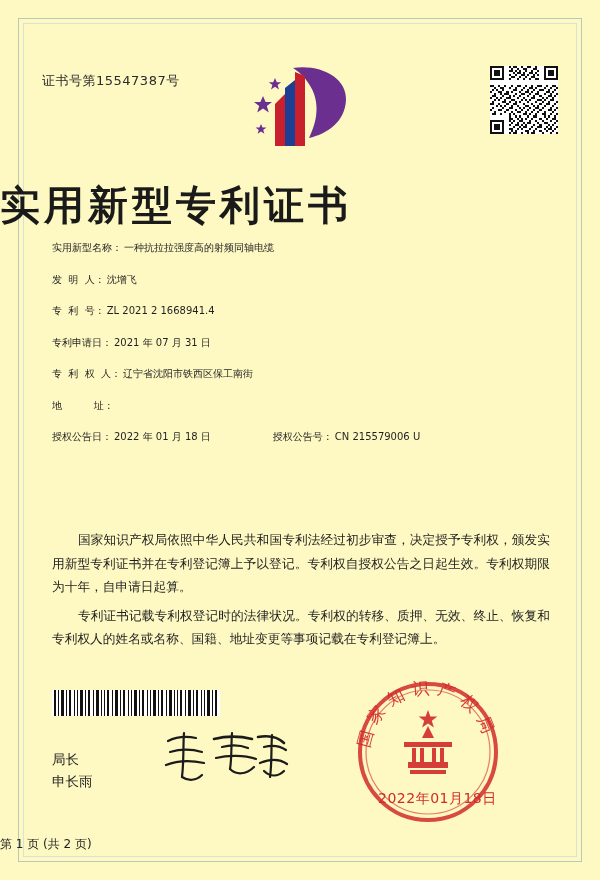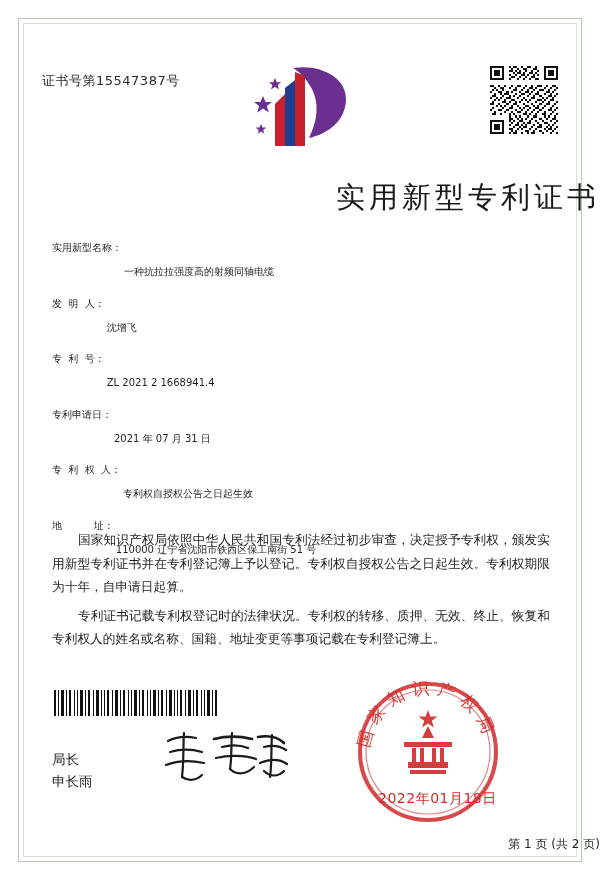--- a/index.html
+++ b/index.html
@@ -9,21 +9,21 @@
   }
   body {
     width: 600px;
     height: 880px;
     font-family: "DejaVu Sans", "Liberation Sans", sans-serif;
   }
   #certificate {
     position: relative;
     width: 600px;
     height: 880px;
-    background: #ffffff;
+    background: #fef9c3;
     overflow: hidden;
     box-sizing: border-box;
   }
   .page-border {
     position: absolute;
     left: 18px;
     top: 18px;
     right: 18px;
     bottom: 18px;
     border: 1px solid #b9c9b4;
@@ -69,24 +69,24 @@
     width: 68px;
     height: 68px;
   }
 
   
   .main-title {
     position: absolute;
     left: 0;
     right: 0;
     top: 178px;
-    text-align: right;
+    text-align: left;
     font-family: "DejaVu Serif", "Liberation Serif", serif;
-    font-size: 29px;
-    font-weight: normal;
+    font-size: 40px;
+    font-weight: bold;
     letter-spacing: 4px;
     color: #1a1a1a;
   }
 
   
   .fields {
     position: absolute;
     left: 52px;
     top: 240px;
     right: 52px;
@@ -99,21 +99,20 @@
     margin-bottom: 16.5px;
     line-height: 1.5;
   }
   .field-label {
     white-space: pre;
     flex: 0 0 auto;
   }
   .field-value {
     flex: 1 1 auto;
     padding-left: 2px;
-    margin-top: 24px;
   }
   .field-row.dual .field-value {
     flex: 0 0 auto;
     padding-right: 0;
   }
   .spacer-gap {
     display: inline-block;
     width: 62px;
   }
 
@@ -177,21 +176,21 @@
     letter-spacing: 0.5px;
     white-space: nowrap;
   }
 
   
   .footer {
     position: absolute;
     left: 0;
     right: 0;
     top: 836px;
-    text-align: right;
+    text-align: left;
     font-size: 12px;
     color: #1f1f1f;
   }
 </style>
 </head>
 <body>
 
 <div id="certificate">
 
   <div class="page-border"></div>
@@ -493,25 +492,31 @@
     <div class="field-row">
       <span class="field-label">专  利  号：</span>
       <span class="field-value">ZL 2021 2 1668941.4</span>
     </div>
     <div class="field-row">
       <span class="field-label">专利申请日：</span>
       <span class="field-value">2021 年 07 月 31 日</span>
     </div>
     <div class="field-row">
       <span class="field-label">专  利  权  人：</span>
-      <span class="field-value">专利权自授权公告之日起生效</span>
+      <span class="field-value">辽宁省沈阳市铁西区保工南街</span>
     </div>
     <div class="field-row">
       <span class="field-label">地          址：</span>
-      <span class="field-value">110000 辽宁省沈阳市铁西区保工南街 51 号</span>
+    </div>
+    <div class="field-row dual">
+      <span class="field-label">授权公告日：</span>
+      <span class="field-value">2022 年 01 月 18 日</span>
+      <span class="spacer-gap"></span>
+      <span class="field-label">授权公告号：</span>
+      <span class="field-value">CN 215579006 U</span>
     </div>
   </div>
 
   <div class="paragraphs">
     <p>国家知识产权局依照中华人民共和国专利法经过初步审查，决定授予专利权，颁发实用新型专利证书并在专利登记簿上予以登记。专利权自授权公告之日起生效。专利权期限为十年，自申请日起算。</p>
     <p>专利证书记载专利权登记时的法律状况。专利权的转移、质押、无效、终止、恢复和专利权人的姓名或名称、国籍、地址变更等事项记载在专利登记簿上。</p>
   </div>
 
   <svg class="barcode" viewBox="0 0 168 26" xmlns="http://www.w3.org/2000/svg" shape-rendering="crispEdges">
     <rect width="168" height="26" fill="#ffffff"></rect>

